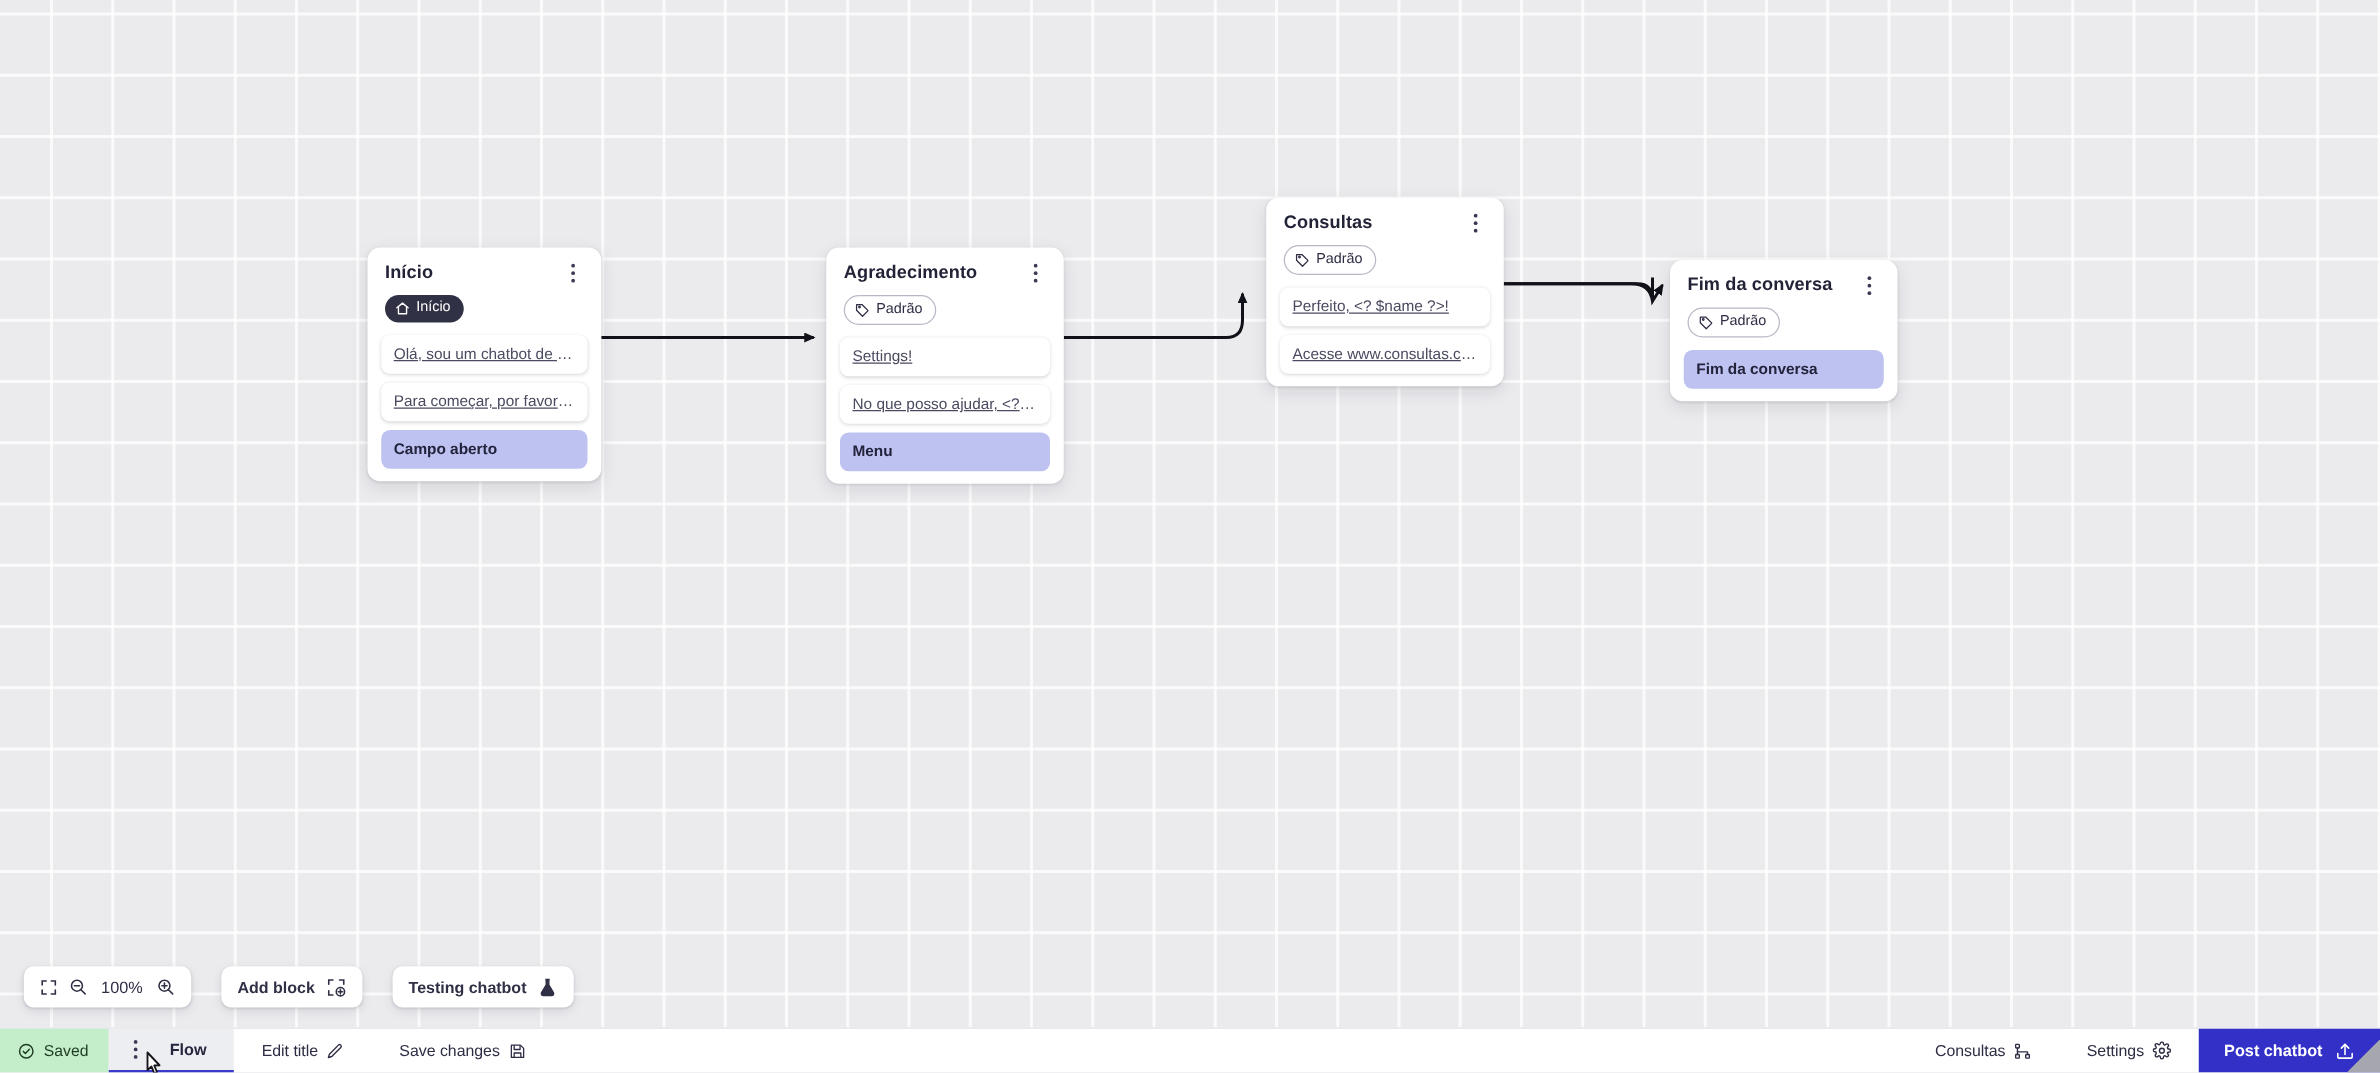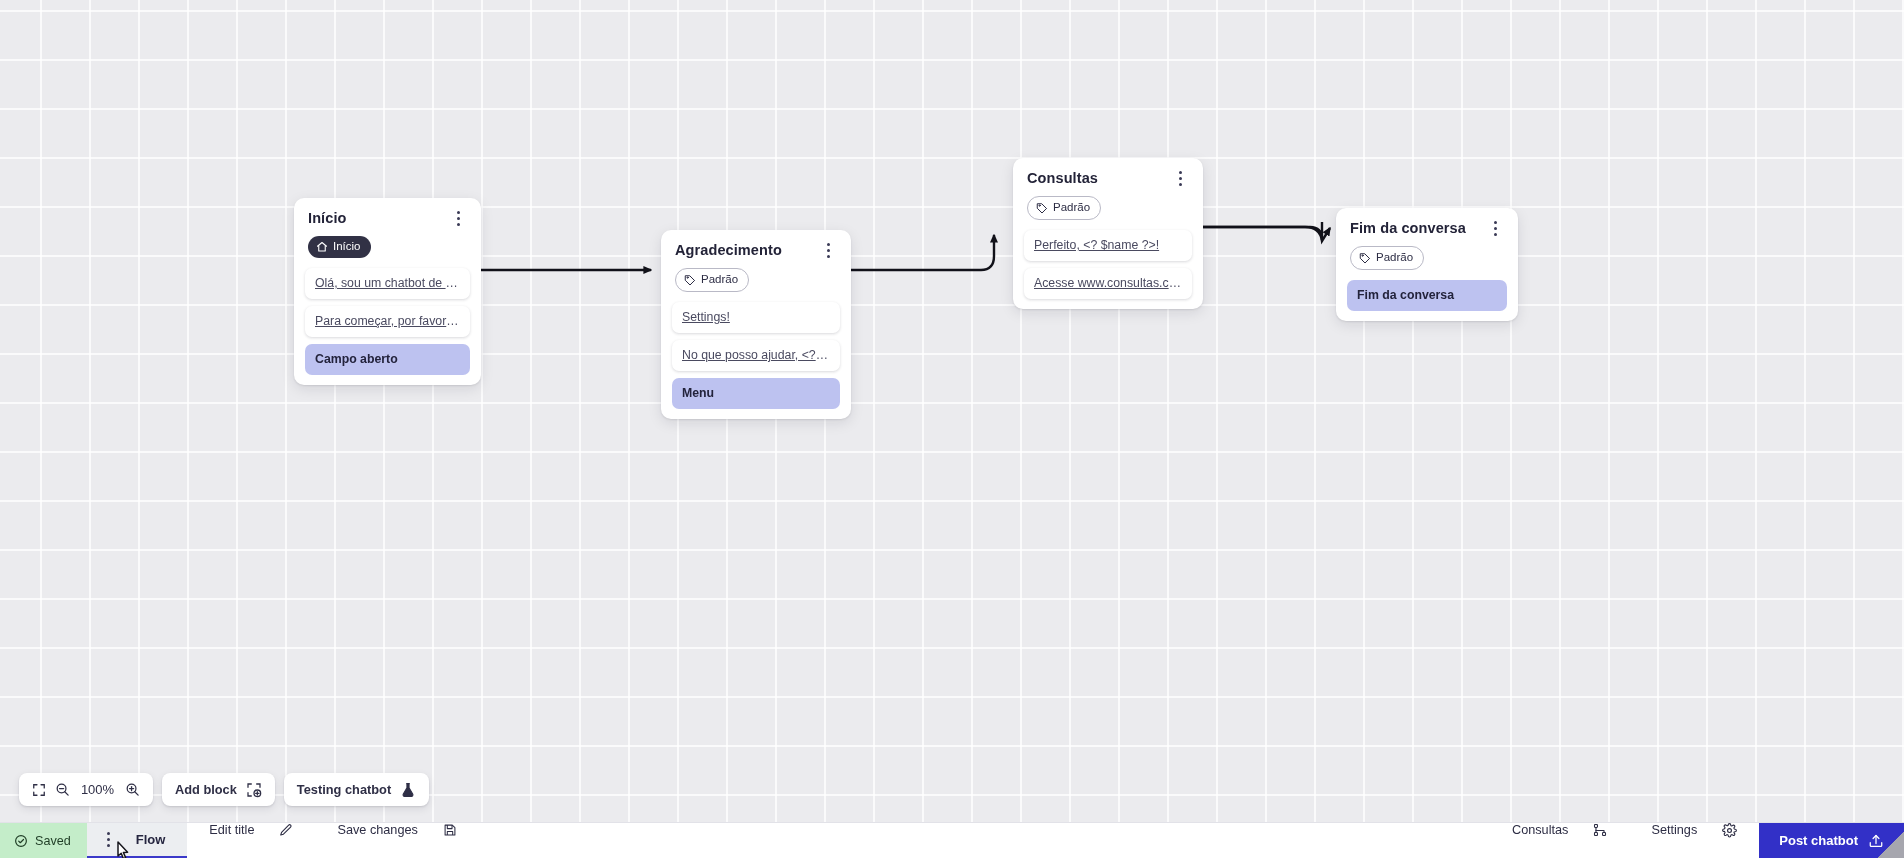--- a/index.html
+++ b/index.html
@@ -72,21 +72,21 @@
     padding: 8px 10px; color: #4a4a60;
     white-space: nowrap; overflow: hidden; text-overflow: ellipsis;
   }
   .row.msg { background: #ffffff; box-shadow: 0 1px 3px rgba(18,18,40,.16); text-decoration: underline; }
   .row.action {
     background: #bdc2f0; color: #23233c; font-weight: 700;
     box-shadow: none;
   }
 
   
-  .pill-bar { position: absolute; left: 19px; bottom: 52px; display: flex; gap: 9px; z-index: 5; }
+  .pill-bar { position: absolute; left: 19px; bottom: 52px; display: flex; gap: 24px; z-index: 5; }
   .pill {
     height: 33px; background: #ffffff; border-radius: 8px;
     box-shadow: 0 1px 2px rgba(18,18,40,.12), 0 3px 9px rgba(18,18,40,.09);
     display: flex; align-items: center; gap: 9px;
     padding: 0 13px; cursor: pointer; user-select: none;
   }
   .pill span.lbl { font-size: 12.8px; color: #2f2f46; font-weight: 700; white-space: nowrap; }
   .pill .zoomval { font-size: 13px; color: #2f2f46; font-weight: 500; min-width: 37px; text-align: center; }
   .pill svg { display: block; }
 
@@ -113,21 +113,21 @@
   }
   .tab-flow {
     display: flex; align-items: center; gap: 5px;
     background: #eceef1; padding: 0 22px 0 6px;
     border-bottom: 2.5px solid #3b39c9;
     position: relative;
     text-align: center;
   }
   .tab-flow .lbl { font-size: 13px; font-weight: 700; color: #262640; margin-left: 14px; }
   .sb-item {
-    display: flex; align-items: flex-start; gap: 25px;
+    display: flex; align-items: center; gap: 7px;
     padding: 0 22px; font-size: 12.7px; color: #2d2d44; cursor: pointer;
   }
   .sb-spacer { flex: 1 1 auto; }
   .post-btn {
     display: flex; align-items: center; gap: 10px;
     background: #3230c7; color: #ffffff; font-size: 13px; font-weight: 700;
     padding: 0 20px; cursor: pointer;
   }
   .corner-grip {
     position: absolute; right: 0; bottom: 0; width: 26px; height: 26px;
@@ -180,21 +180,21 @@
           <span>Início</span>
         </span>
       </div>
       <div class="rows">
         <div class="row msg">Olá, sou um chatbot de teste!</div>
         <div class="row msg">Para começar, por favor digite o ...</div>
         <div class="row action">Campo aberto</div>
       </div>
     </div>
 
-    <div class="node" style="left:661px; top:198px; width:190px;margin-top:32px;">
+    <div class="node" style="left:661px; top:198px; width:190px;">
       <div class="node-head">
         <div class="node-title">Agradecimento</div>
         <div class="kebab">
             <i></i>
             <i></i>
             <i></i>
           </div>
       </div>
       <div class="badge-row">
         <span class="badge outline">

